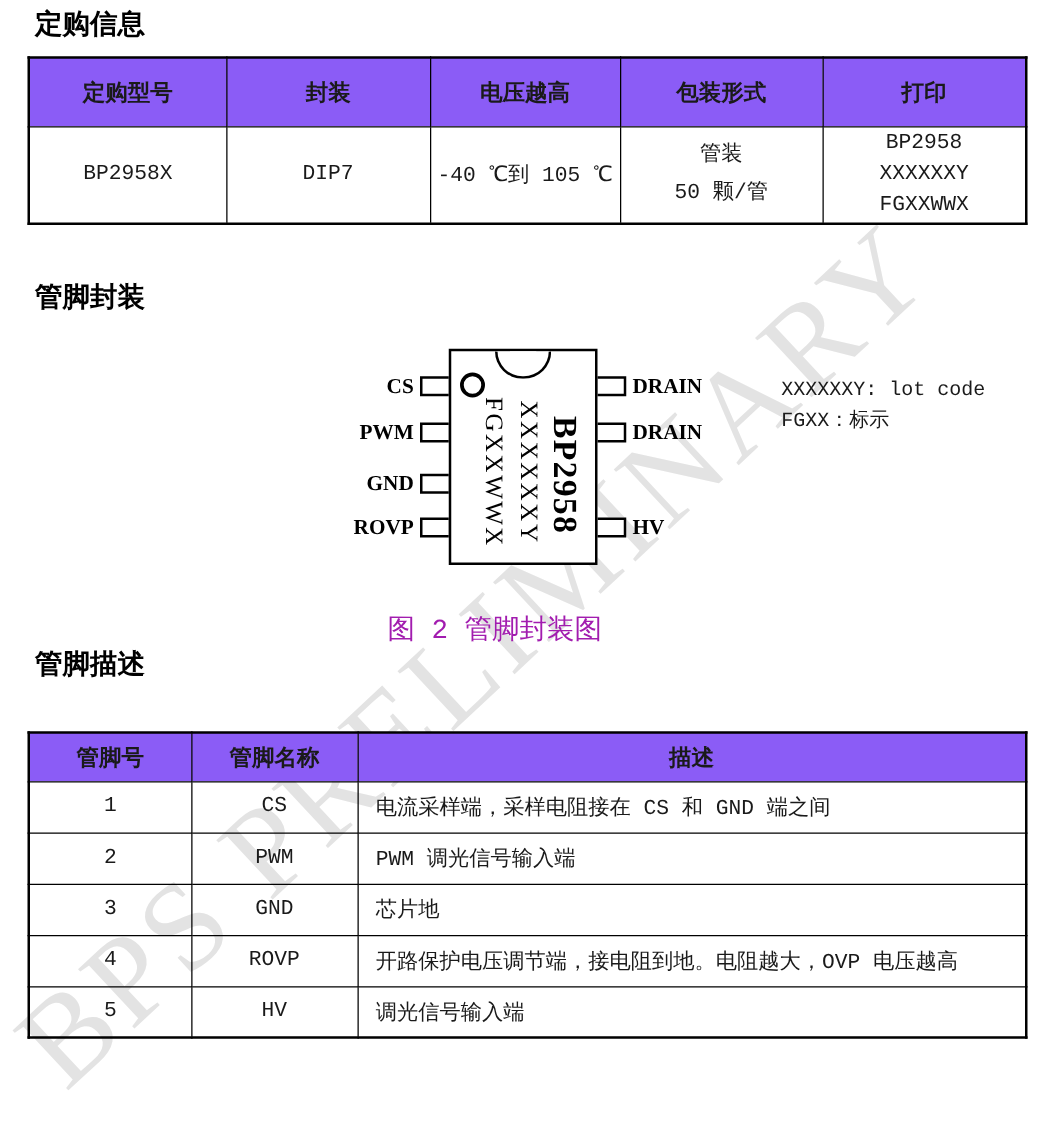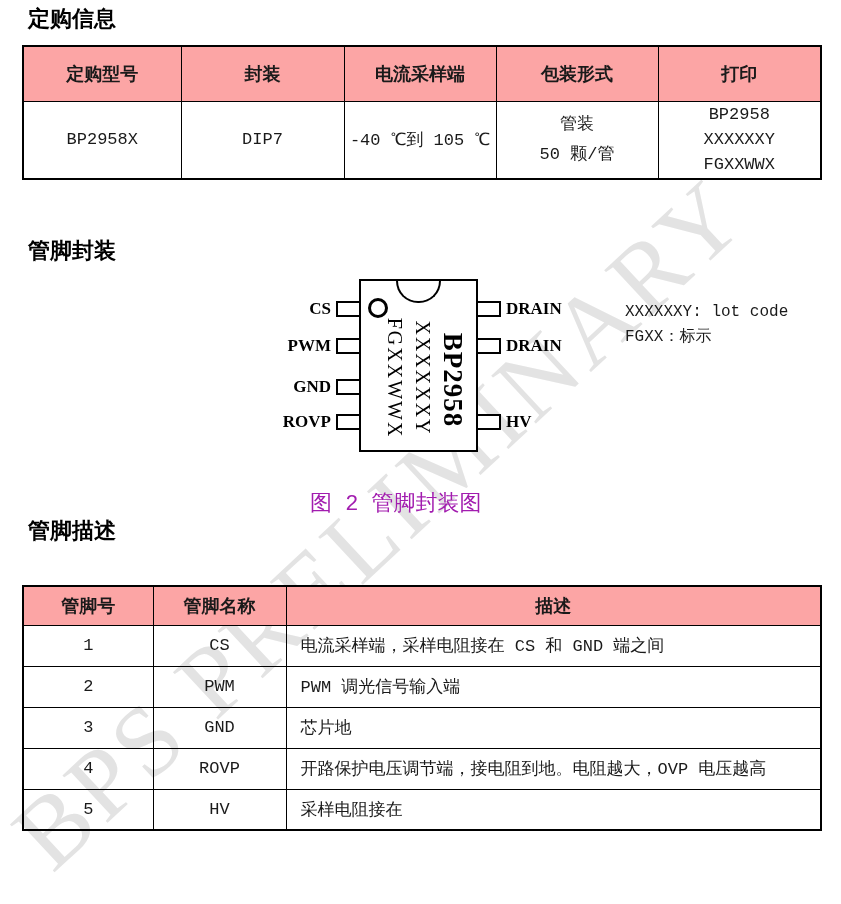--- a/index.html
+++ b/index.html
@@ -35,21 +35,21 @@
   .sec-title {
     position: absolute;
     left: 28px;
     z-index: 1;
     font-family: "Liberation Sans", "DejaVu Sans", sans-serif;
     font-weight: bold;
     font-size: 22px;
     color: #000;
   }
   .t1 { top: 4px; }
-  .t2 { top: 236px; }
+  .t2 { top: 223px; }
   .t3 { top: 516px; }
 
   
   table {
     position: absolute;
     left: 22px;
     z-index: 1;
     border-collapse: collapse;
     table-layout: fixed;
     width: 798px;
@@ -58,21 +58,21 @@
   .order-table { top: 45px; }
   .pin-table   { top: 585px; }
   td, th {
     border: 1px solid #000;
     vertical-align: middle;
     background: transparent;
     font-weight: normal;
   }
   table { border: 2px solid #000; }
   th {
-    background: #fca5a5;
+    background: #8b5cf6;
     font-family: "Liberation Sans", "DejaVu Sans", sans-serif;
     font-weight: bold;
     font-size: 18px;
     text-align: center;
   }
   .order-table .hdr-row  { height: 55px; }
   .order-table .data-row { height: 78px; }
   .order-table td { text-align: center; }
   .pin-table .hdr-row  { height: 39px; }
   .pin-table .data-row { height: 41px; }
@@ -149,21 +149,21 @@
       <col style="width:158px">
         <col style="width:163px">
         <col style="width:152px">
         <col style="width:162px">
         <col style="width:163px">
     </colgroup>
     <tbody>
         <tr class="hdr-row">
       <th>定购型号</th>
       <th>封装</th>
-      <th>电流采样端</th>
+      <th>电压越高</th>
       <th>包装形式</th>
       <th>打印</th>
     </tr>
     <tr class="data-row">
       <td>BP2958X</td>
       <td>DIP7</td>
       <td>-40 ℃到 105 ℃</td>
       <td>
         <div class="cell-line">管装</div>
         <div class="cell-line">50 颗/管</div>
@@ -243,18 +243,18 @@
       <td class="desc">芯片地</td>
     </tr>
     <tr class="data-row">
       <td>4</td>
       <td>ROVP</td>
       <td class="desc">开路保护电压调节端，接电阻到地。电阻越大，OVP 电压越高</td>
     </tr>
     <tr class="data-row">
       <td>5</td>
       <td>HV</td>
-      <td class="desc">采样电阻接在</td>
+      <td class="desc">调光信号输入端</td>
     </tr>
   </tbody>
     </table>
 
 </div>
 
 </body></html>

